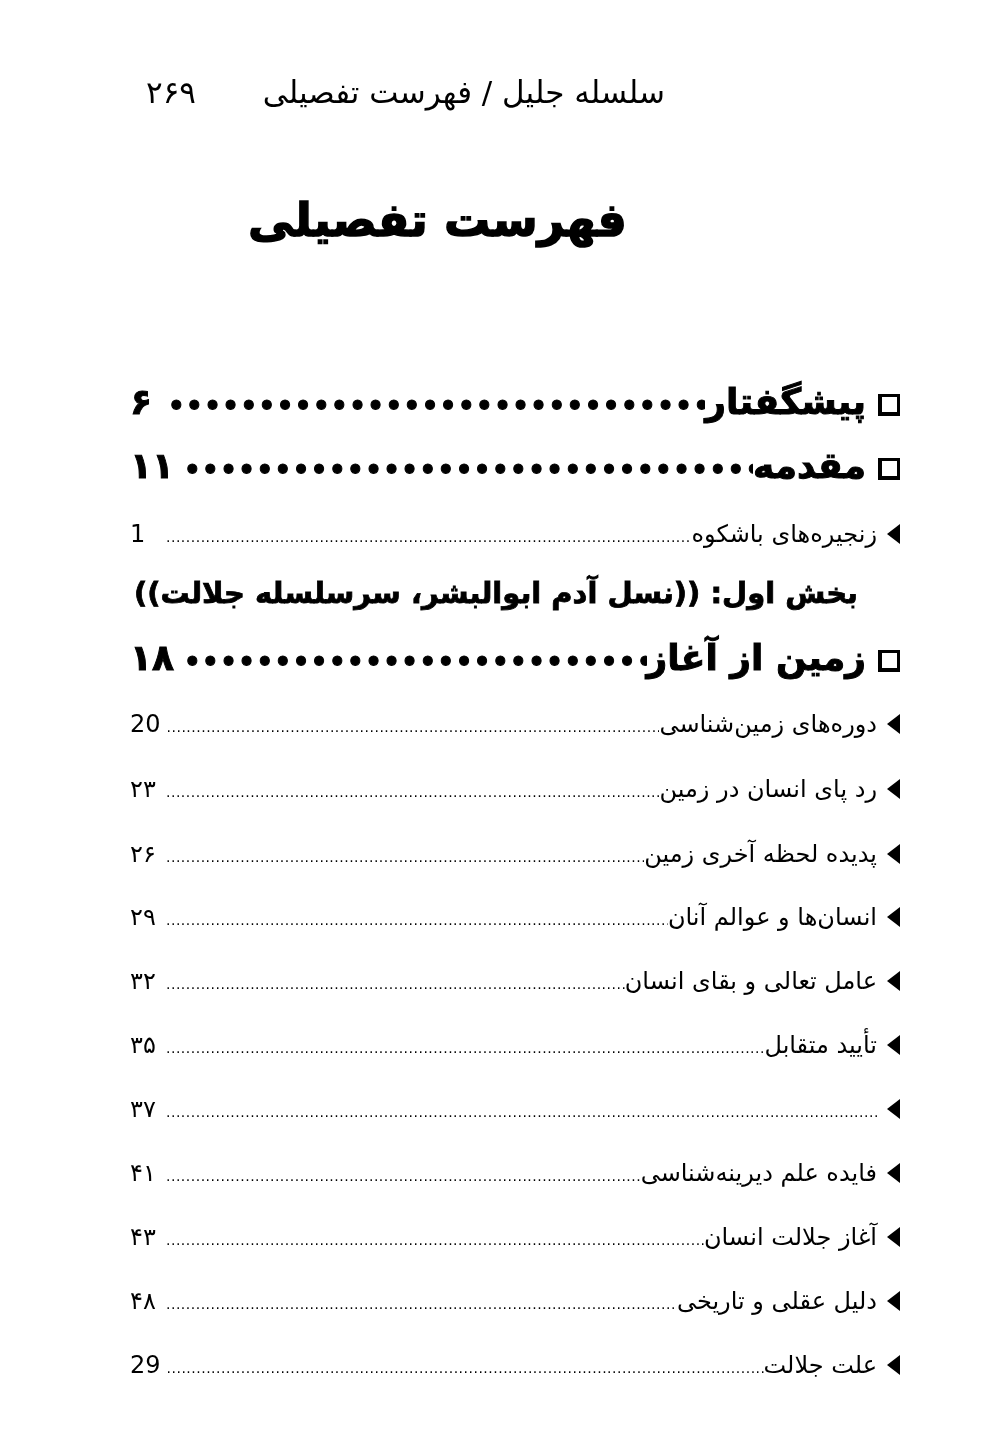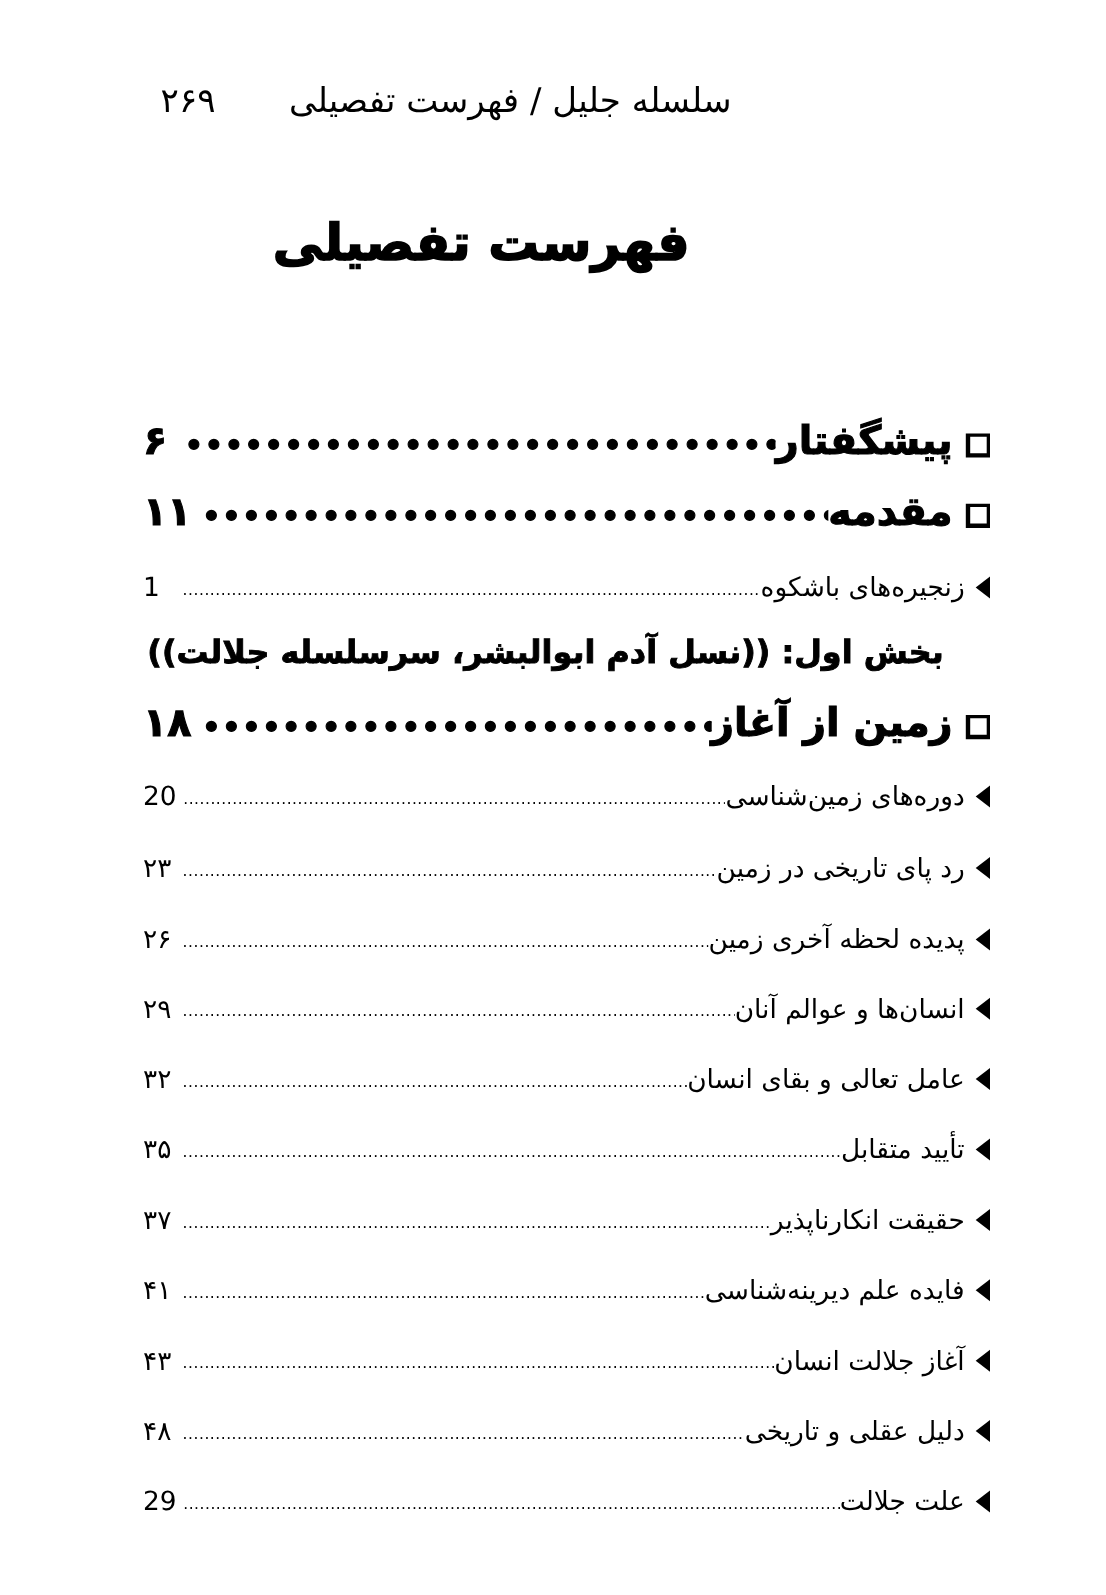--- a/index.html
+++ b/index.html
@@ -192,21 +192,21 @@
 
   <div class="toc-row minor" style="top:704px; left:130px;">
     <span class="marker triangle"></span>
     <span class="label">دوره‌های زمین‌شناسی</span>
     <span class="leader">........................................................................................................................................................................................................</span>
     <span class="num">20</span>
   </div>
 
   <div class="toc-row minor" style="top:769px; left:130px;">
     <span class="marker triangle"></span>
-    <span class="label">رد پای تاریخی در زمین</span>
+    <span class="label">رد پای انسان در زمین</span>
     <span class="leader">........................................................................................................................................................................................................</span>
     <span class="num">۲۳</span>
   </div>
 
   <div class="toc-row minor" style="top:834px; left:130px;">
     <span class="marker triangle"></span>
     <span class="label">پدیده لحظه آخری زمین</span>
     <span class="leader">........................................................................................................................................................................................................</span>
     <span class="num">۲۶</span>
   </div>
@@ -227,21 +227,20 @@
 
   <div class="toc-row minor" style="top:1025px; left:130px;">
     <span class="marker triangle"></span>
     <span class="label">تأیید متقابل</span>
     <span class="leader">........................................................................................................................................................................................................</span>
     <span class="num">۳۵</span>
   </div>
 
   <div class="toc-row minor" style="top:1089px; left:130px;">
     <span class="marker triangle"></span>
-    <span class="label">حقیقت انکارناپذیر</span>
     <span class="leader">........................................................................................................................................................................................................</span>
     <span class="num">۳۷</span>
   </div>
 
   <div class="toc-row minor" style="top:1153px; left:130px;">
     <span class="marker triangle"></span>
     <span class="label">فایده علم دیرینه‌شناسی</span>
     <span class="leader">........................................................................................................................................................................................................</span>
     <span class="num">۴۱</span>
   </div>

